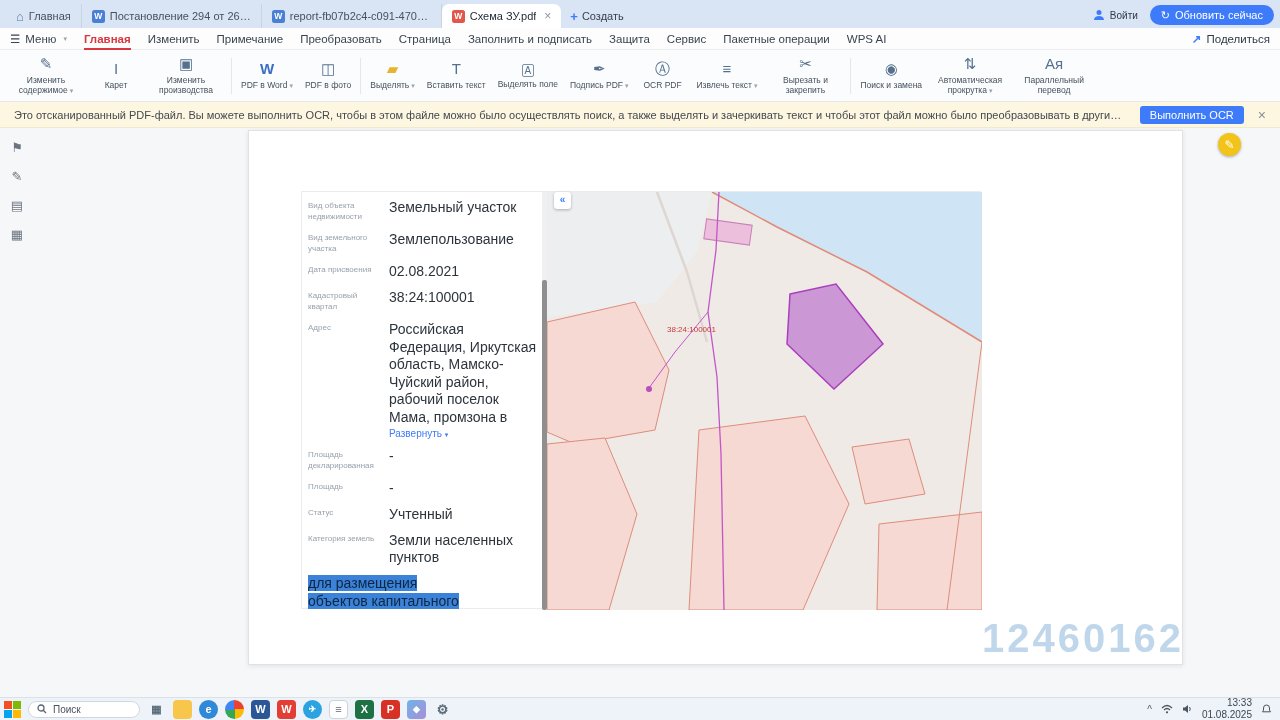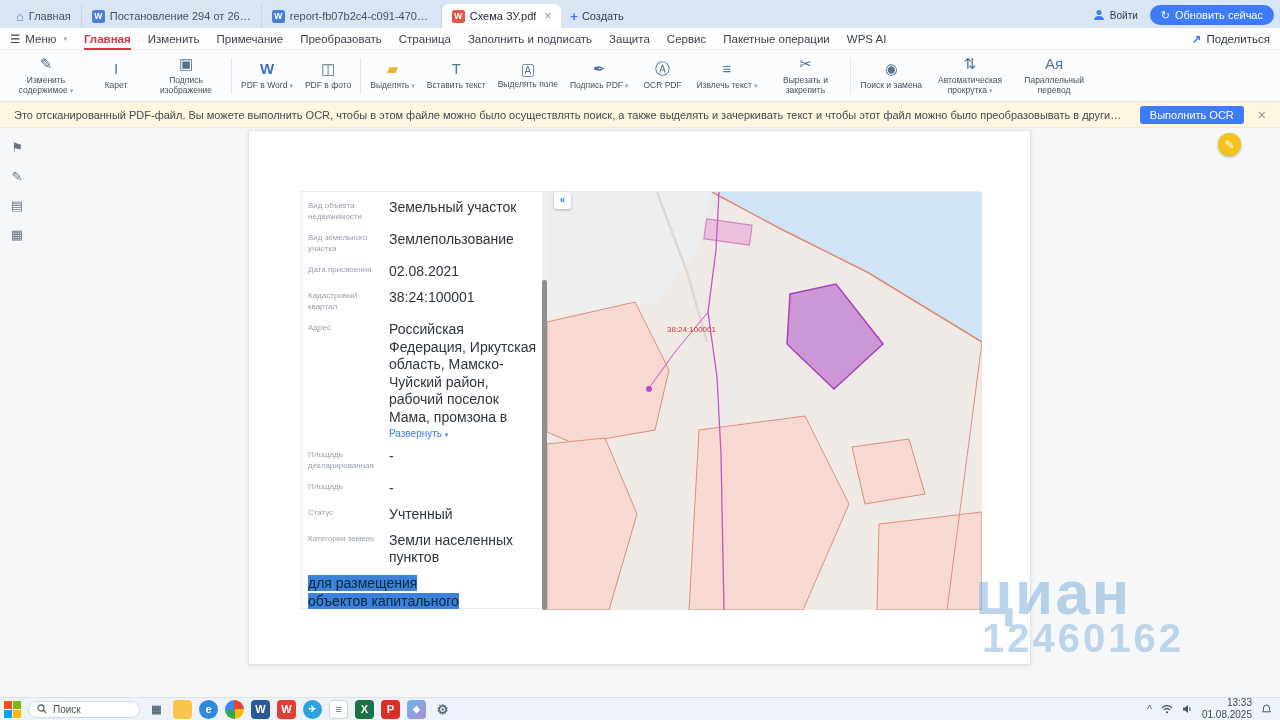--- a/index.html
+++ b/index.html
@@ -44,21 +44,21 @@
   .ocrbar { position:absolute; left:0; top:102px; width:1280px; height:26px; background:#fdf6e1; border-bottom:1px solid #f0e8cf; display:flex; align-items:center; padding:0 14px; gap:14px; }
   .ocr-msg { flex:1; text-align:center; font-size:11px; color:#43494f; white-space:nowrap; overflow:hidden; text-overflow:ellipsis; }
   .ocr-btn { background:#3e7bfa; color:#fff; border-radius:3px; padding:3px 10px; font-size:11px; flex:0 0 auto; }
   .ocr-close { color:#8a8f95; font-size:14px; flex:0 0 auto; }
 
   
   .workspace { position:absolute; left:0; top:128px; width:1280px; height:569px; background:#f6f7f8; overflow:hidden; }
   .side-icons { position:absolute; left:8px; top:10px; display:flex; flex-direction:column; gap:11px; }
   .side-icons .sic2 { width:18px; height:18px; font-size:13px; color:#6b7480; display:flex; align-items:center; justify-content:center; }
 
-  .pdf-page { position:absolute; left:248px; top:2px; width:783px; height:535px; background:#fff; border:1px solid #e2e2e2; box-shadow:0 1px 5px rgba(0,0,0,.09); }
+  .pdf-page { position:absolute; left:248px; top:2px; width:935px; height:535px; background:#fff; border:1px solid #e2e2e2; box-shadow:0 1px 5px rgba(0,0,0,.09); }
   .shot { position:absolute; left:52px; top:60px; width:680px; height:418px; border:1px solid #ececec; background:#fff; }
 
   
   .ppanel { position:absolute; left:0; top:0; width:245px; height:418px; padding:7px 8px 4px 6px; overflow:hidden; }
   .prow { display:flex; gap:7px; margin-bottom:8.5px; }
   .plabel { width:74px; flex:0 0 auto; font-size:8px; line-height:1.35; color:#98a1ac; padding-top:2px; }
   .pvalue { font-size:14px; line-height:1.25; color:#2d343c; }
   .pvalcol { display:flex; flex-direction:column; gap:2px; width:154px; }
   .plink { color:#3e7bfa; font-size:10px; }
   .plink .lnkcaret { font-size:7px; color:#3e7bfa; }
@@ -175,21 +175,21 @@
   <div class="tool">
     <span class="ticon">✎</span>
     <span class="tlabel"><span>Изменить содержимое</span><span class="tcaret">▾</span></span>
   </div>
   <div class="tool">
     <span class="ticon">I</span>
     <span class="tlabel">Карет</span>
   </div>
   <div class="tool">
     <span class="ticon">▣</span>
-    <span class="tlabel">Подпись изображение</span>
+    <span class="tlabel">Изменить производства</span>
   </div>
   <div class="vsep"></div>
   <div class="tool">
     <span class="ticon blue">W</span>
     <span class="tlabel"><span>PDF в Word</span><span class="tcaret">▾</span></span>
   </div>
   <div class="tool">
     <span class="ticon">◫</span>
     <span class="tlabel">PDF в фото</span>
   </div>
@@ -326,21 +326,20 @@
           <circle cx="102" cy="197" r="3" fill="#b84fc0"></circle>
           <polygon points="243,102 289,92 336,152 287,197 240,152" fill="#c98fd4" fill-opacity="0.92" stroke="#aa3fbd" stroke-width="1.5"></polygon>
           <text x="120" y="140" font-size="8" fill="#c43c3c">38:24:100001</text>
         </svg>
       </div>
 
       <div class="collapse-btn">«</div>
     </div>
   </div>
 
-  <div class="wm-text">циан</div>
   <div class="wm-digits">12460162</div>
 
   <div class="fab">
     <span>✎</span>
   </div>
 </div>
 
 <div class="taskbar">
   <div class="start">
       <i class="st1"></i>

